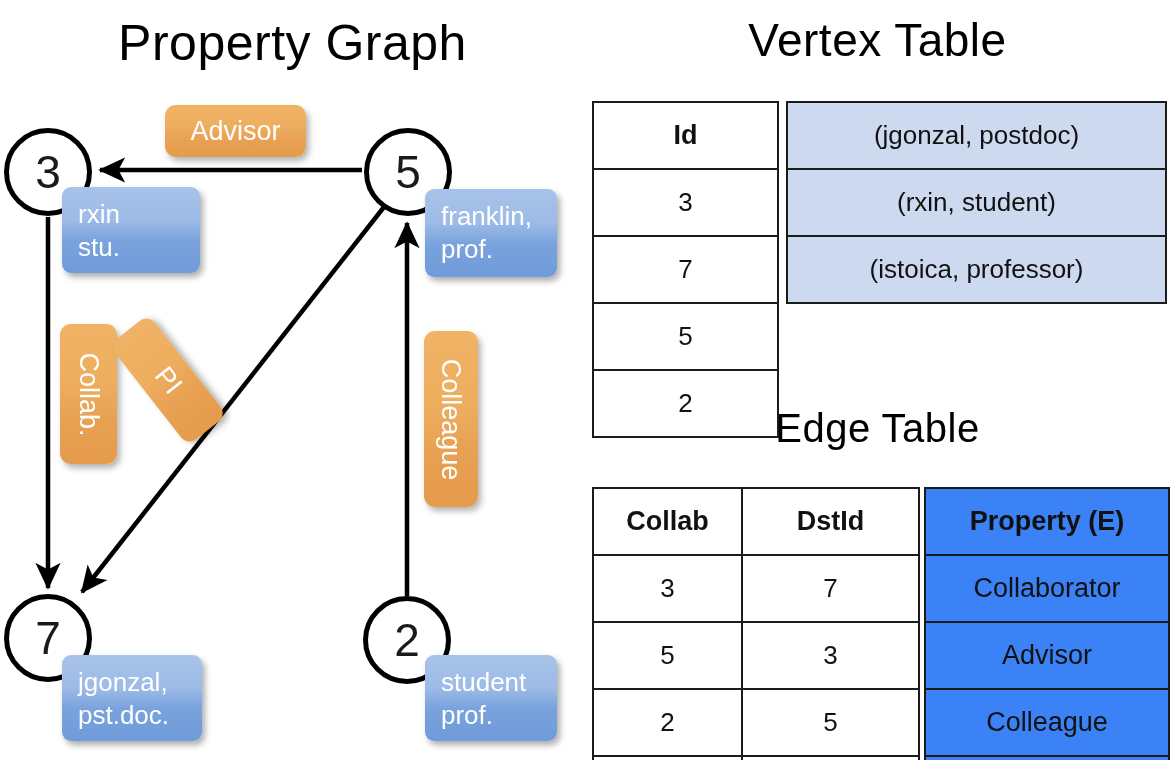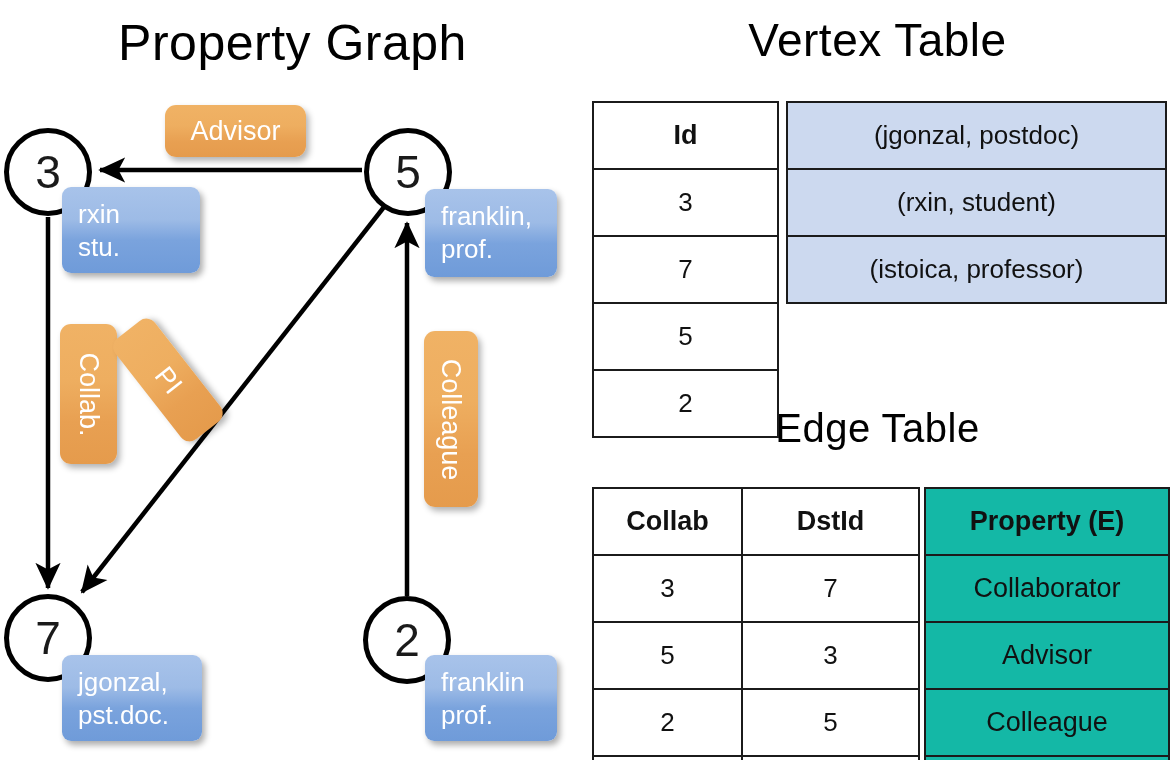--- a/index.html
+++ b/index.html
@@ -147,21 +147,21 @@
     font-size: 26px;
     padding: 6px;
     color: #111;
   }
   .tbl th {
     font-weight: 700;
     font-size: 27px;
   }
   .cell-plain { background: #ffffff; }
   .cell-blue  { background: #ccd9ef; }
-  .cell-orange{ background: #14b8a6; }
+  .cell-orange{ background: #3b82f6; }
 
   
   #vertex-id-table    { left: 592px; top: 101px; width: 187px; }
   #vertex-prop-table  { left: 786px; top: 101px; width: 381px; }
   #vertex-id-table td, #vertex-id-table th,
   #vertex-prop-table td, #vertex-prop-table th { height: 53px; }
 
   
   #edge-src-dst-table { left: 592px; top: 487px; width: 326px; }
   #edge-prop-table    { left: 924px; top: 487px; width: 246px; }
@@ -207,21 +207,21 @@
     </div>
     <div class="prop-box" id="prop-franklin">
       <div>franklin,</div>
       <div>prof.</div>
     </div>
     <div class="prop-box" id="prop-jgonzal">
       <div>jgonzal,</div>
       <div>pst.doc.</div>
     </div>
     <div class="prop-box" id="prop-istoica">
-      <div>franklin</div>
+      <div>student</div>
       <div>prof.</div>
     </div>
 
     <div class="edge-label" id="edge-label-advisor">
       <span class="vtext">Advisor</span>
     </div>
     <div class="edge-label" id="edge-label-collab">
       <span class="vtext">Collab.</span>
     </div>
     <div class="edge-label" id="edge-label-pi">

